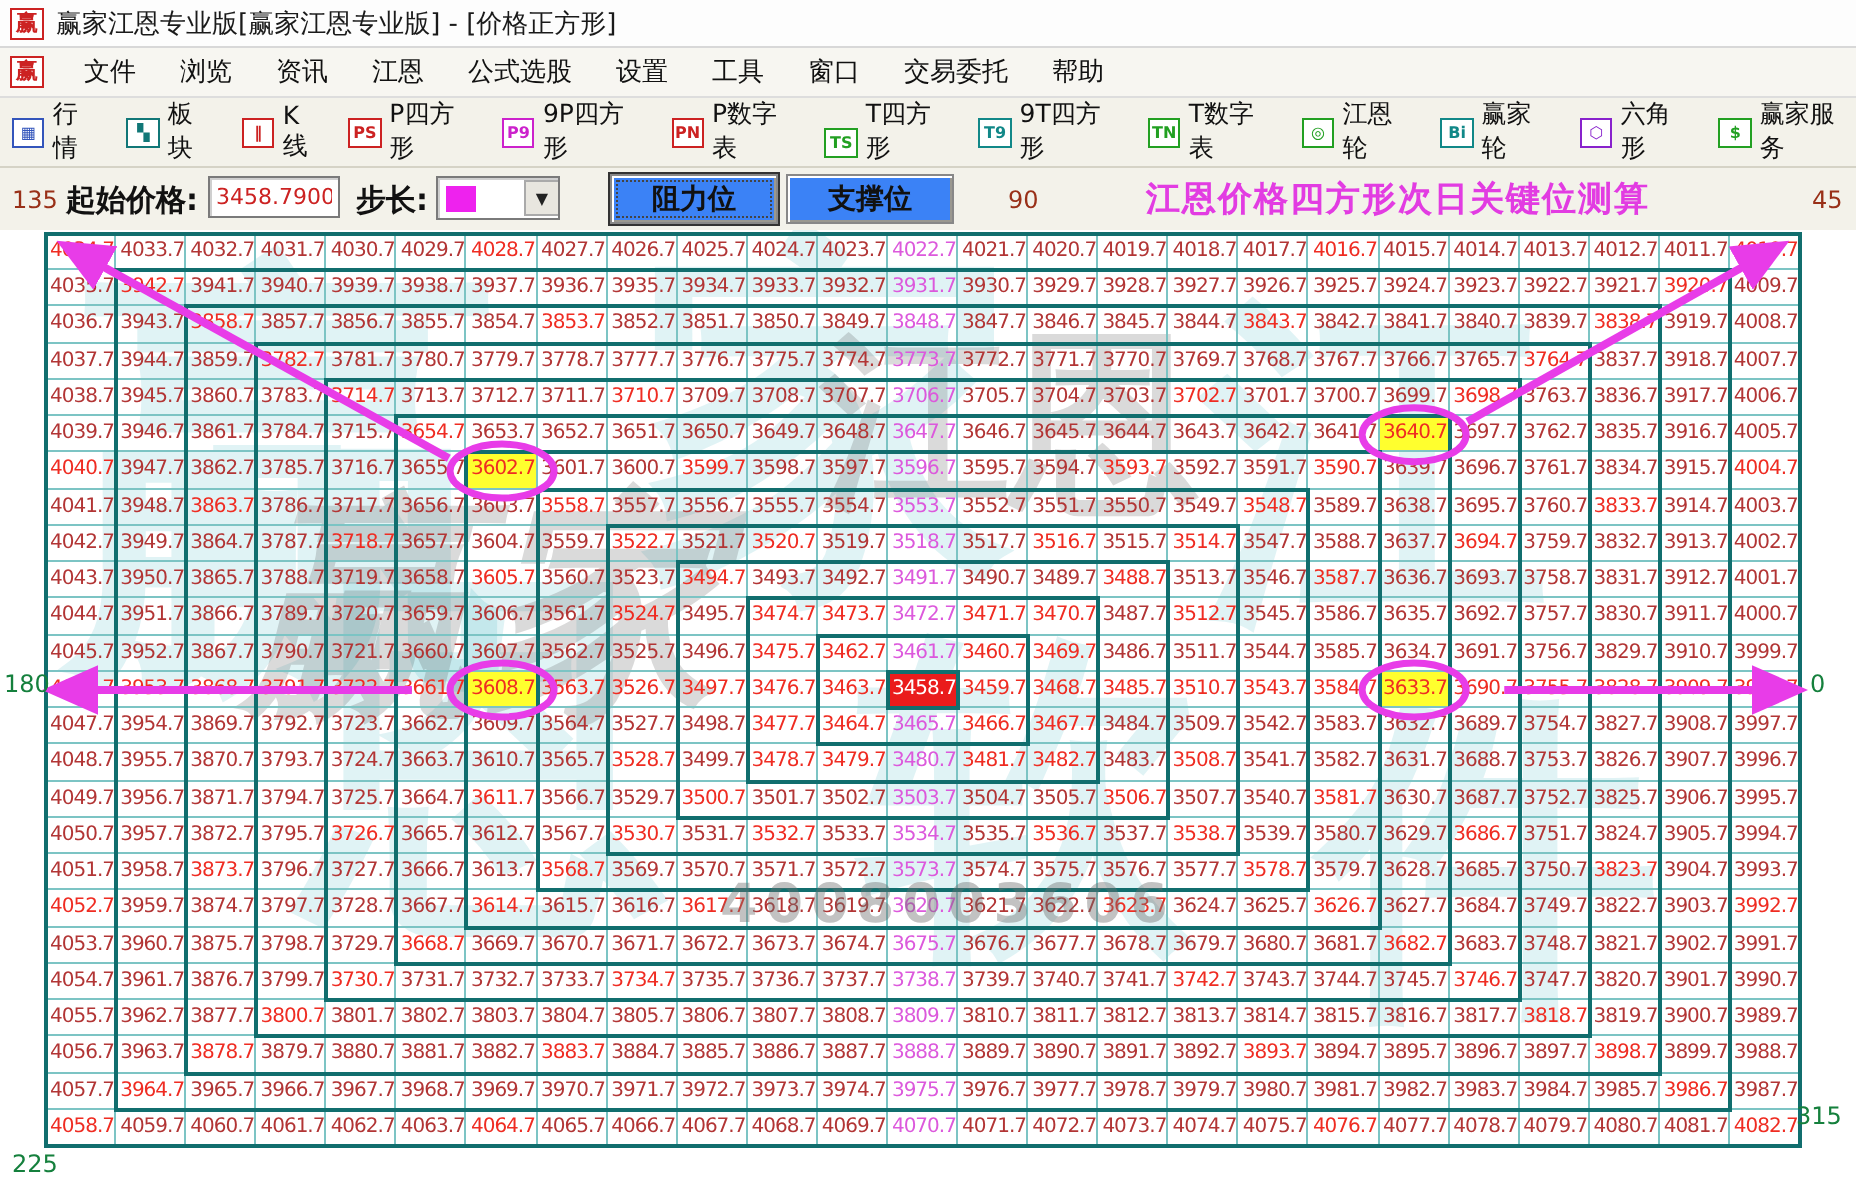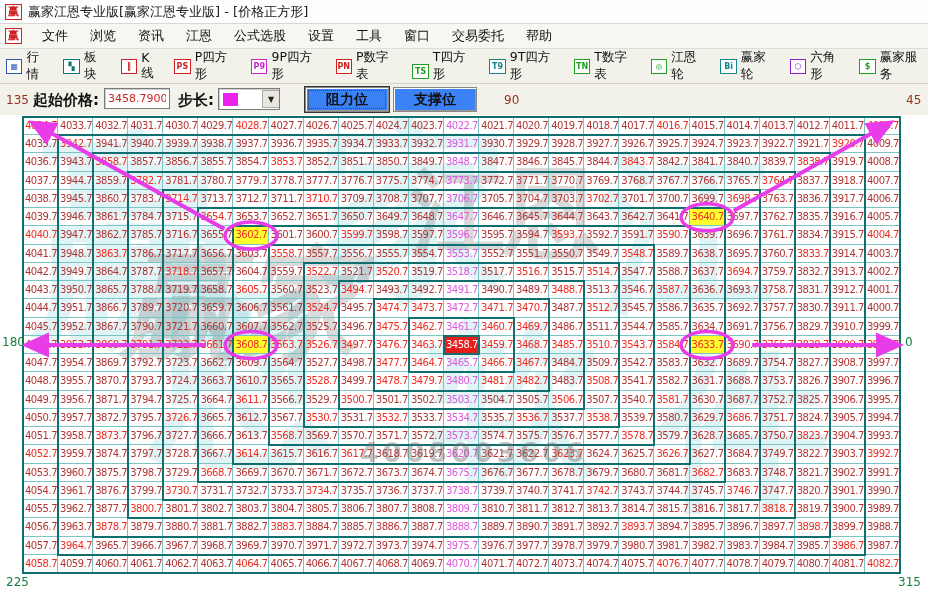--- a/index.html
+++ b/index.html
@@ -121,20 +121,21 @@
   <span class="ctl-label" style="left:33px;">起始价格:</span>
   <input class="price-input" value="3458.7900" style="">
   <span class="ctl-label" style="left:178px;">步长:</span>
   <div class="step-combo">
     <div class="swatch"></div>
     <div class="combo-btn">▼</div>
   </div>
   <button class="px-btn default" style="left:305px;">阻力位</button>
   <button class="px-btn" style="left:393px;">支撑位</button>
   <span class="angle-label" style="left:504px; top:9px;">90</span>
+  <span class="main-title">江恩价格四方形次日关键位测算</span>
   <span class="angle-label" style="left:906px; top:9px;">45</span>
 </div>
 
 <div class="board" id="board">
   <div id="watermarks">
       <div class="wm-cyan" style="left: 30px; top: 10px; font-size: 230px;">赢</div>
       <div class="wm-cyan" style="left: 320px; top: 0px; font-size: 190px;">家</div>
       <div class="wm-cyan" style="left: 600px; top: 30px; font-size: 175px;">江</div>
       <div class="wm-cyan" style="left: 150px; top: 170px; font-size: 185px;">恩</div>
       <div class="wm-cyan" style="left: 430px; top: 200px; font-size: 170px;">软</div>
@@ -782,21 +783,21 @@
       <div class="ring" style="left: 162.32px; top: 73.96px; width: 598.36px; height: 312.08px;"></div>
       <div class="ring" style="left: 127.24px; top: 55.72px; width: 668.52px; height: 348.56px;"></div>
       <div class="ring" style="left: 92.16px; top: 37.48px; width: 738.68px; height: 385.04px;"></div>
       <div class="ring" style="left: 57.08px; top: 19.24px; width: 808.84px; height: 421.52px;"></div>
       <div class="ring" style="left: 22px; top: 1px; width: 879px; height: 458px;"></div>
     </div>
   <span class="board-label" style="left:2px; top:220px;">180</span>
   <span class="board-label" style="left:905px; top:220px;">0</span>
   <span class="board-label" style="left:6px; top:460px;">225</span>
   <span class="board-label" style="left:448px; top:460px;margin-top:40px;">270</span>
-  <span class="board-label" style="left:898px; top:460px;">315</span>
+  <span class="board-label" style="left:898px; top:436px;">315</span>
   <svg class="anno" id="anno" width="928" height="479" viewBox="0 0 928 479">
       <defs>
         <marker id="ah" markerWidth="7" markerHeight="7" refX="5" refY="3.5" orient="auto">
           <polygon points="0 0.4, 7 3.5, 0 6.6" fill="#e83ce8"></polygon>
         </marker>
       </defs>
       <ellipse cx="251.01999999999998" cy="120.55999999999999" rx="26" ry="13.5" fill="none" stroke="#e83ce8" stroke-width="3.5"></ellipse>
       <ellipse cx="707.06" cy="102.32" rx="26" ry="13.5" fill="none" stroke="#e83ce8" stroke-width="3.5"></ellipse>
       <ellipse cx="251.01999999999998" cy="229.99999999999997" rx="26" ry="13.5" fill="none" stroke="#e83ce8" stroke-width="3.5"></ellipse>
       <ellipse cx="707.06" cy="229.99999999999997" rx="26" ry="13.5" fill="none" stroke="#e83ce8" stroke-width="3.5"></ellipse>

